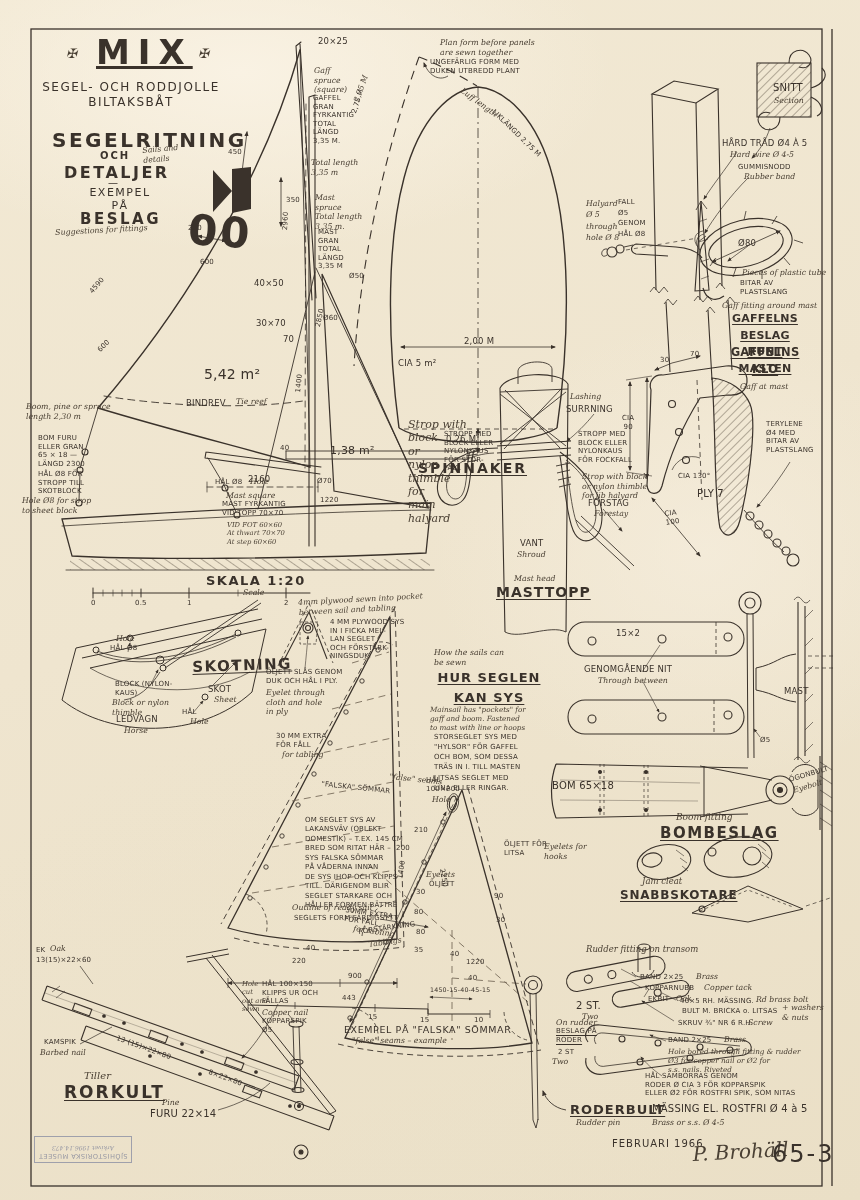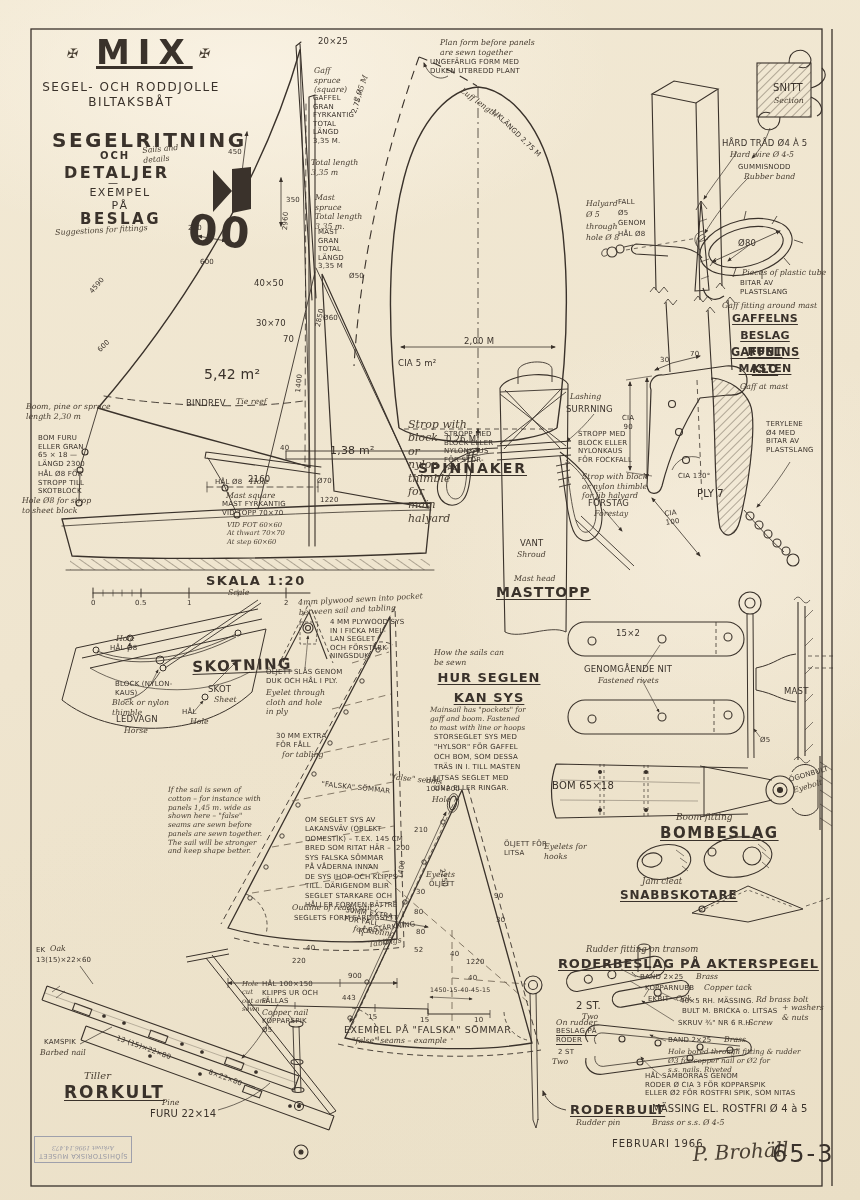--- a/index.html
+++ b/index.html
@@ -421,21 +421,21 @@
 <div class="lbl c" style="left:250px;top:477px">Hole</div>
 <div class="lbl c" style="left:226px;top:491px">Mast square</div>
 <div class="lbl sm" style="left:222px;top:500px">MAST FYRKANTIG
 VID TOPP 70×70</div>
 <div class="lbl c sm" style="left:227px;top:521px;font-size:6.8px">VID FOT 60×60
 At thwart 70×70
 At step 60×60</div>
 <div class="lbl sm" style="left:317px;top:477px">Ø70</div>
 <div class="lbl sm" style="left:320px;top:496px">1220</div>
 <div class="lbl t" style="left:206px;top:573px;font-size:13px;letter-spacing:1.5px">SKALA 1:20</div>
-<div class="lbl c" style="left:228px;top:588px">Scale</div>
+<div class="lbl c" style="left:243px;top:588px">Scale</div>
 <div class="lbl sm" style="left:91px;top:599px">0</div>
 <div class="lbl sm" style="left:135px;top:599px">0.5</div>
 <div class="lbl sm" style="left:187px;top:599px">1</div>
 <div class="lbl sm" style="left:284px;top:599px">2</div>
 
 <div class="lbl c" style="left:440px;top:38px">Plan form before panels
 are sewn together</div>
 <div class="lbl sm" style="left:430px;top:58px">UNGEFÄRLIG FORM MED
 DUKEN UTBREDD PLANT</div>
 <div class="lbl c rot" style="left:464px;top:86px;transform:rotate(36deg)">Luff length</div>
@@ -555,28 +555,20 @@
 cloth and hole
 in ply</div>
 <div class="lbl sm" style="left:276px;top:732px">30 MM EXTRA
 FÖR FÅLL</div>
 <div class="lbl c" style="left:282px;top:750px">for tabling</div>
 <div class="lbl sm" style="left:426px;top:776px">HÅL
 100×200</div>
 <div class="lbl c" style="left:432px;top:795px">Hole</div>
 <div class="lbl sm rot" style="left:322px;top:780px;transform:rotate(6deg)">"FALSKA" SÖMMAR</div>
 <div class="lbl c rot" style="left:390px;top:772px;transform:rotate(6deg)">"false" seams</div>
-<div class="lbl c" style="left:168px;top:786px;font-size:7.2px">If the sail is sewn of
-cotton – for instance with
-panels 1,45 m. wide as
-shown here – "false"
-seams are sewn before
-panels are sewn together.
-The sail will be stronger
-and keep shape better.</div>
 <div class="lbl sm" style="left:305px;top:816px;line-height:1.35">OM SEGLET SYS AV
 LAKANSVÄV (OBLEKT
 DOMESTIK) – T.EX. 145 CM
 BRED SOM RITAT HÄR –
 SYS FALSKA SÖMMAR
 PÅ VÅDERNA INNAN
 DE SYS IHOP OCH KLIPPS
 TILL. DÄRIGENOM BLIR
 SEGLET STARKARE OCH
 HÅLLER FORMEN BÄTTRE</div>
@@ -584,21 +576,21 @@
 <div class="lbl sm" style="left:294px;top:914px">SEGLETS FORM FÄRDIGSYTT</div>
 <div class="lbl sm rot" style="left:358px;top:928px;transform:rotate(-8deg)">FÖRSTÄRKNING</div>
 <div class="lbl c rot" style="left:368px;top:940px;transform:rotate(-8deg)">Tablings</div>
 <div class="lbl c" style="left:426px;top:870px">Eyelets</div>
 <div class="lbl sm" style="left:429px;top:880px">ÖLJETT</div>
 <div class="lbl sm" style="left:414px;top:826px">210</div>
 <div class="lbl sm" style="left:396px;top:844px">200</div>
 <div class="lbl sm" style="left:416px;top:888px">30</div>
 <div class="lbl sm" style="left:414px;top:908px">80</div>
 <div class="lbl sm" style="left:416px;top:928px">80</div>
-<div class="lbl sm" style="left:414px;top:946px">52</div>
+<div class="lbl sm" style="left:414px;top:946px">35</div>
 <div class="lbl sm" style="left:306px;top:944px">40</div>
 <div class="lbl sm" style="left:292px;top:957px">220</div>
 <div class="lbl sm" style="left:348px;top:972px">900</div>
 <div class="lbl sm rot" style="left:396px;top:878px;transform:rotate(-80deg)">1400</div>
 <div class="lbl sm" style="left:504px;top:840px">ÖLJETT FÖR
 LITSA</div>
 <div class="lbl c" style="left:544px;top:842px">Eyelets for
 hooks</div>
 <div class="lbl sm rot" style="left:446px;top:868px;transform:rotate(80deg)">2250</div>
 <div class="lbl sm rot" style="left:346px;top:906px;transform:rotate(8deg)">30MM EXTRA
@@ -613,34 +605,33 @@
 <div class="lbl sm" style="left:342px;top:994px">443</div>
 <div class="lbl sm" style="left:430px;top:986px;font-size:6.3px">1450-15-40-45-15</div>
 <div class="lbl sm" style="left:368px;top:1013px">15</div>
 <div class="lbl sm" style="left:420px;top:1016px">15</div>
 <div class="lbl sm" style="left:474px;top:1016px">10</div>
 <div class="lbl" style="left:344px;top:1024px;font-size:9.5px;letter-spacing:.6px">EXEMPEL PÅ "FALSKA" SÖMMAR</div>
 <div class="lbl c" style="left:352px;top:1036px">"false" seams – example</div>
 
 <div class="lbl" style="left:616px;top:628px">15×2</div>
 <div class="lbl" style="left:584px;top:664px">GENOMGÅENDE NIT</div>
-<div class="lbl c" style="left:598px;top:676px">Fastened rivets</div>
+<div class="lbl c" style="left:598px;top:676px">Through between</div>
 <div class="lbl" style="left:784px;top:686px">MAST</div>
 <div class="lbl sm" style="left:760px;top:736px">Ø5</div>
 <div class="lbl md" style="left:552px;top:780px">BOM 65×18</div>
 <div class="lbl sm rot" style="left:788px;top:776px;transform:rotate(-16deg)">ÖGONBULT</div>
 <div class="lbl c rot" style="left:792px;top:786px;transform:rotate(-16deg)">Eyebolt</div>
 <div class="lbl c" style="left:676px;top:812px;font-size:9px">Boom fitting</div>
 <div class="lbl t u" style="left:660px;top:824px;font-size:15px;letter-spacing:1.5px">BOMBESLAG</div>
 
 <div class="lbl c" style="left:642px;top:876px;font-size:8.5px">Jam cleat</div>
 <div class="lbl t u" style="left:620px;top:888px;font-size:12px;letter-spacing:.8px">SNABBSKOTARE</div>
 
 <div class="lbl c" style="left:586px;top:944px;font-size:8.5px">Rudder fitting on transom</div>
-<div class="lbl t u" style="left:558px;top:956px;font-size:13px;letter-spacing:.8px">RODERBESLAG PÅ AKTERSPEGEL</div>
 <div class="lbl sm" style="left:640px;top:973px">BAND 2×25</div>
 <div class="lbl c" style="left:696px;top:972px">Brass</div>
 <div class="lbl sm" style="left:645px;top:984px">KOPPARNUBB</div>
 <div class="lbl c" style="left:704px;top:983px">Copper tack</div>
 <div class="lbl sm" style="left:648px;top:995px">EKBIT</div>
 <div class="lbl c" style="left:676px;top:994px">Oak</div>
 <div class="lbl sm" style="left:680px;top:997px">40×5 RH. MÄSSING.</div>
 <div class="lbl c" style="left:756px;top:995px">Rd brass bolt</div>
 <div class="lbl sm" style="left:682px;top:1007px">BULT M. BRICKA o. LITSAS</div>
 <div class="lbl c" style="left:782px;top:1003px">+ washers

